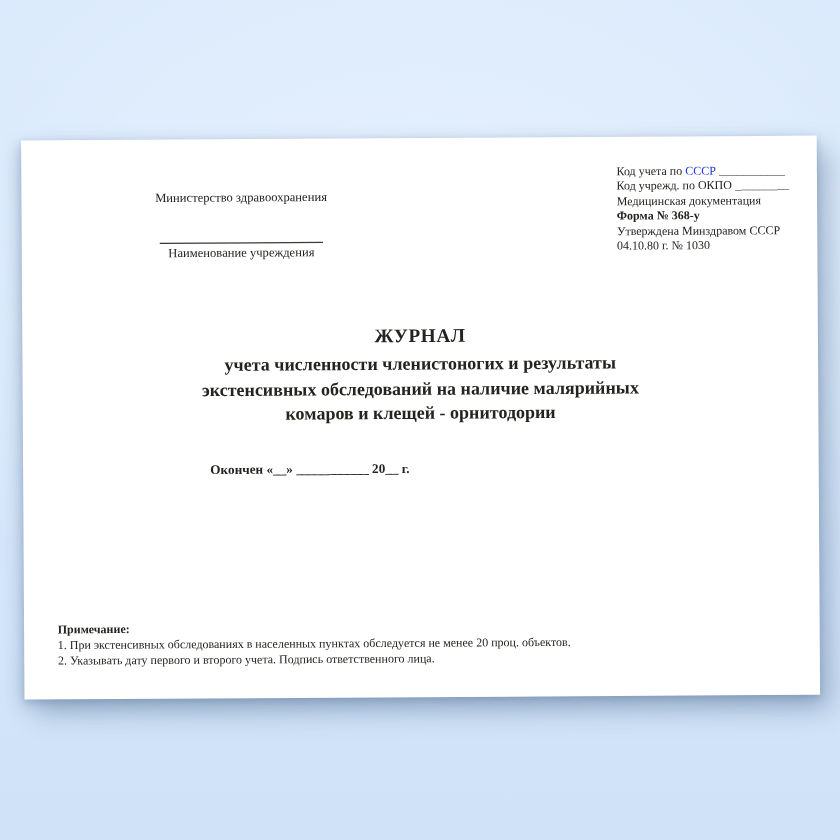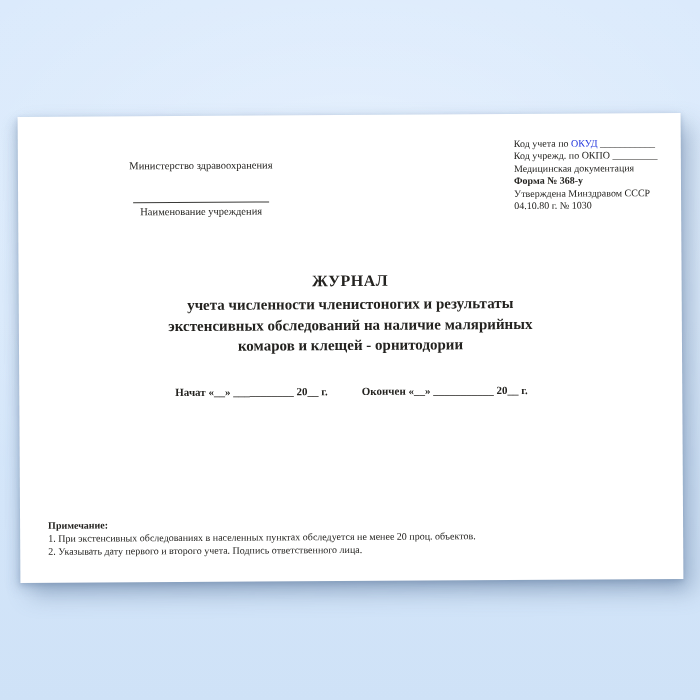--- a/index.html
+++ b/index.html
@@ -105,37 +105,36 @@
 <div class="scene">
   <div class="page">
 
     <div class="header-left">
       <div>Министерство здравоохранения</div>
       <div class="fill-line"></div>
       <div class="inst-label">Наименование учреждения</div>
     </div>
 
     <div class="header-right">
-      <div><span>Код учета по </span><span class="okud-link" style="color: rgb(34, 54, 221);">ОКУД</span><span> ___________</span></div>
+      <div><span>Код учета по </span><span class="okud-link" style="color: rgb(34, 54, 221);">СССР</span><span> ___________</span></div>
       <div>Код учрежд. по ОКПО _________</div>
       <div>Медицинская документация</div>
       <div class="bold">Форма № 368-у</div>
       <div>Утверждена Минздравом СССР</div>
       <div>04.10.80 г. № 1030</div>
     </div>
 
     <div class="title-block">
       <div class="title-main">ЖУРНАЛ</div>
       <div class="title-sub">учета численности членистоногих и результаты</div>
       <div class="title-sub">экстенсивных обследований на наличие малярийных</div>
       <div class="title-sub">комаров и клещей - орнитодории</div>
     </div>
 
     <div class="dates-row">
-      <span>Начат «__» ___________ 20__ г.</span>
       <span>Окончен «__» ___________ 20__ г.</span>
     </div>
 
     <div class="notes">
       <div class="bold">Примечание:</div>
       <div>1. При экстенсивных обследованиях в населенных пунктах обследуется не менее 20 проц. объектов.</div>
       <div>2. Указывать дату первого и второго учета. Подпись ответственного лица.</div>
     </div>
 
   </div>

